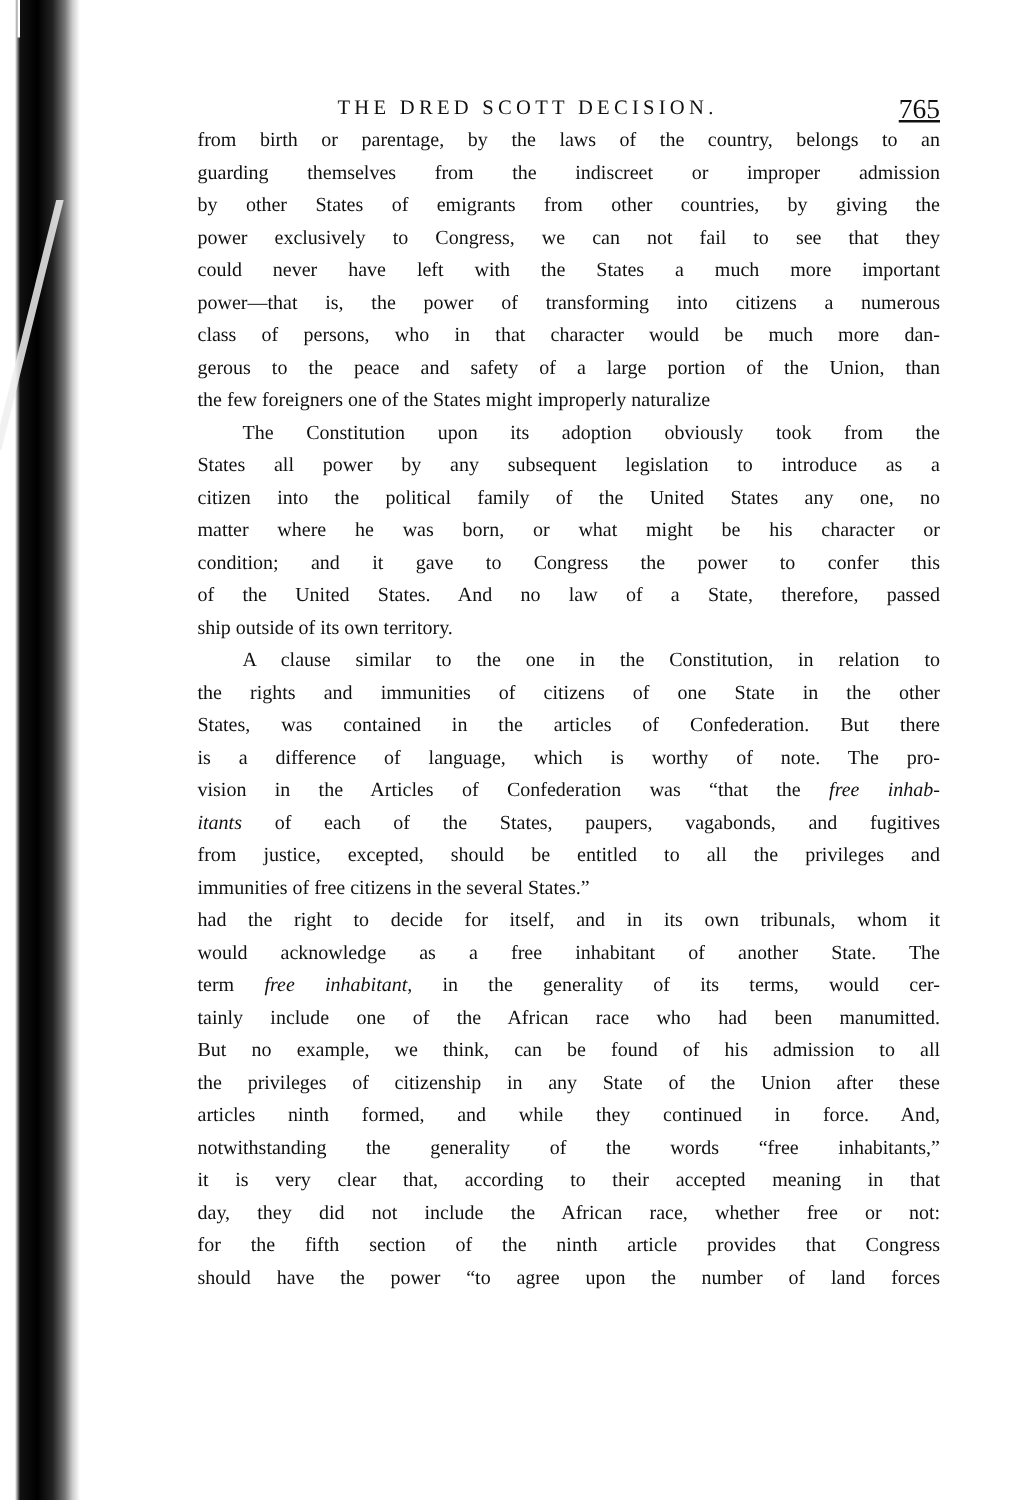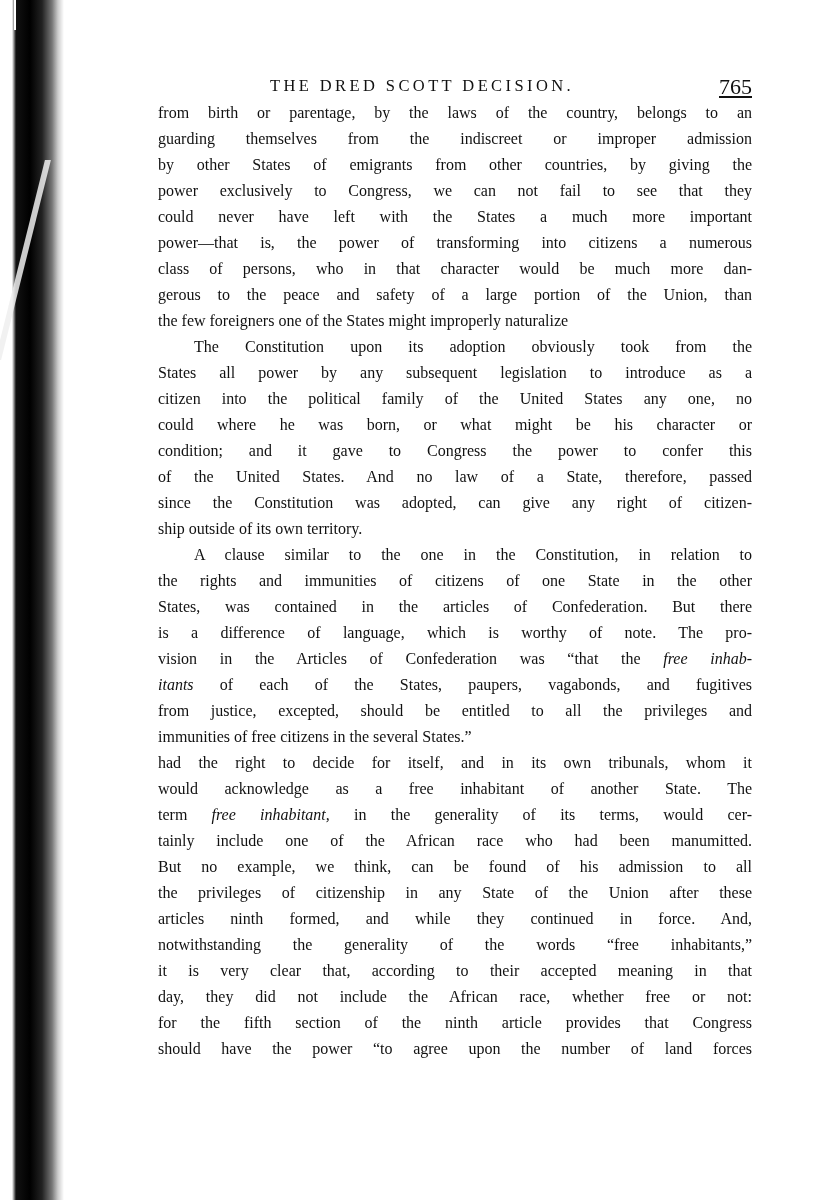--- a/index.html
+++ b/index.html
@@ -61,24 +61,23 @@
       <span class="line">power—that is, the power of transforming into citizens a numerous</span>
       <span class="line">class of persons, who in that character would be much more dan-</span>
       <span class="line">gerous to the peace and safety of a large portion of the Union, than</span>
       <span class="line end">the few foreigners one of the States might improperly naturalize</span>
     </div>
 
     <div>
       <span class="line indent">The Constitution upon its adoption obviously took from the</span>
       <span class="line">States all power by any subsequent legislation to introduce as a</span>
       <span class="line">citizen into the political family of the United States any one, no</span>
-      <span class="line">could where he was born, or what might be his character or</span>
+      <span class="line">matter where he was born, or what might be his character or</span>
       <span class="line">condition; and it gave to Congress the power to confer this</span>
       <span class="line">of the United States.  And no law of a State, therefore, passed</span>
-      <span class="line">since the Constitution was adopted, can give any right of citizen-</span>
       <span class="line end">ship outside of its own territory.</span>
     </div>
 
     <div>
       <span class="line indent">A clause similar to the one in the Constitution, in relation to</span>
       <span class="line">the rights and immunities of citizens of one State in the other</span>
       <span class="line">States, was contained in the articles of Confederation.  But there</span>
       <span class="line">is a difference of language, which is worthy of note.  The pro-</span>
       <span class="line"><span>vision in the Articles of Confederation was “that the </span><em>free inhab-</em></span>
       <span class="line"><em>itants</em><span> of each of the States, paupers, vagabonds, and fugitives</span></span>

